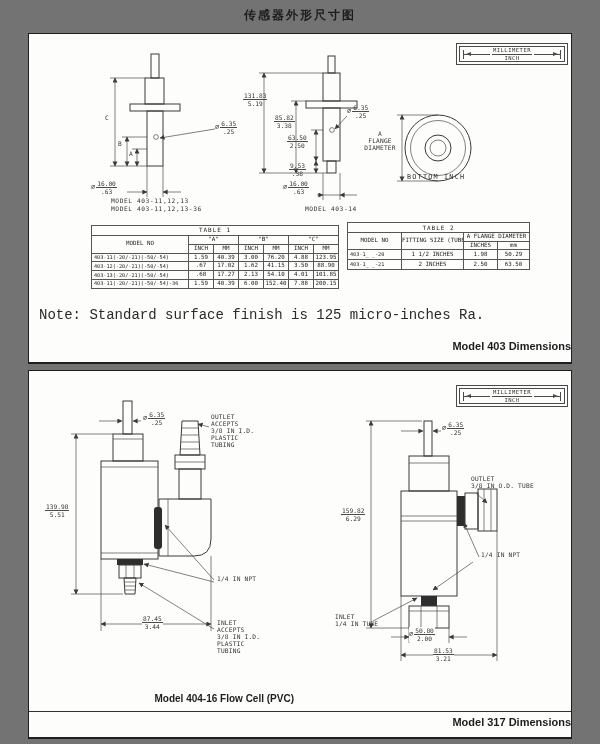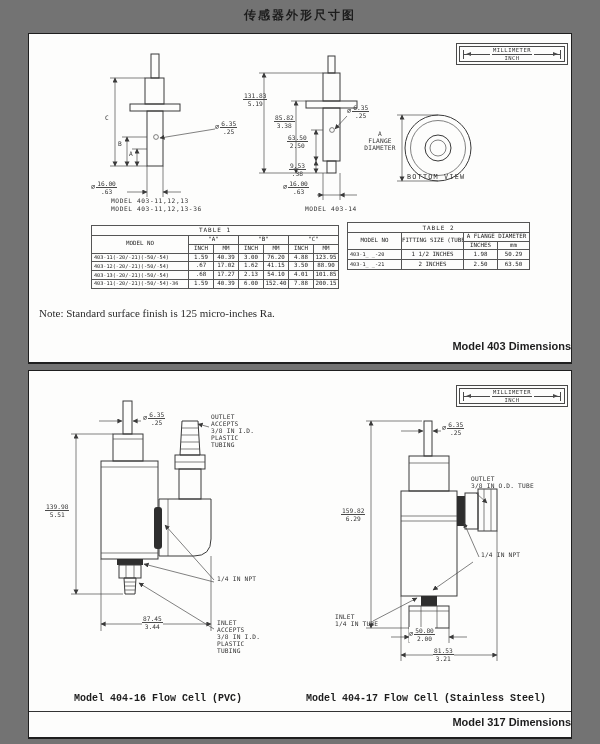--- a/index.html
+++ b/index.html
@@ -21,22 +21,22 @@
   
   .frac{display:inline-flex;flex-direction:column;align-items:center;line-height:1.15;font-size:6.2px;color:#333;}
   .ftop{border-bottom:.8px solid #4a4a4a;padding:0 1px;}
   .fbot{padding:0 1px;}
   .dim{display:inline-flex;align-items:center;gap:1px;font-size:6.2px;color:#333;}
   .dsym{font-size:7px;line-height:1;}
   .lbl{font-size:6.2px;color:#333;line-height:7px;letter-spacing:.2px;white-space:nowrap;}
   .ml{white-space:pre-line;}
   .bgw{background:#fdfdfc;}
   .cap{font-family:"Liberation Sans",sans-serif;font-weight:bold;font-size:11px;color:#1d1d1d;text-align:right;}
-  .capsm{font-family:Liberation Mono, monospace;font-weight:bold;font-size:10px;color:#1d1d1d;text-align:left;white-space:nowrap;}
-  .note{font-family:Liberation Serif, serif;font-size:11px;color:#2a2a2a;}
+  .capsm{font-family:Liberation Sans, sans-serif;font-weight:bold;font-size:10px;color:#1d1d1d;text-align:right;white-space:nowrap;}
+  .note{font-family:Liberation Mono, monospace;font-size:14px;color:#2a2a2a;}
   
   table{border-collapse:collapse;table-layout:fixed;background:#fdfdfc;}
   .dtab{font-size:5.8px;color:#222;}
   .dtab td{border:.8px solid #555;padding:0;text-align:center;white-space:nowrap;overflow:hidden;line-height:1.35;}
   .dtab .ttl{font-size:6px;letter-spacing:1px;height:9px;}
   .dtab .mdl{text-align:left;padding-left:2px;font-size:5.2px;}
   .dtab .hd{font-size:5.8px;}
   .t2 td{line-height:1.3;}
   svg{position:absolute;left:0;top:0;}
   svg .ol{stroke:#3a3a3a;stroke-width:1;fill:none;}
@@ -182,21 +182,21 @@
           <span class="fbot">.25</span>
         </span>
     </span>
     <div class="abs lbl" style="left:276px;top:171px;letter-spacing:.6px;">MODEL 403-14</div>
 
     <div class="abs" style="left:332px;top:96px;width:38px;text-align:center;">
       <div class="lbl">A</div>
       <div class="lbl">FLANGE</div>
       <div class="lbl">DIAMETER</div>
     </div>
-    <div class="abs lbl" style="left:378px;top:140px;font-size:6.8px;letter-spacing:1.2px;">BOTTOM VIEW</div>
+    <div class="abs lbl" style="left:378px;top:140px;font-size:6.8px;letter-spacing:1.2px;">BOTTOM INCH</div>
 
     <table class="dtab t1 abs" style="left:62px;top:191px;width:247px;">
       <colgroup>
           <col style="width:97px">
           <col style="width:25px">
           <col style="width:25px">
           <col style="width:25px">
           <col style="width:25px">
           <col style="width:25px">
           <col style="width:25px">
@@ -456,18 +456,17 @@
           <span class="ftop">50.80</span>
           <span class="fbot">2.00</span>
         </span>
     </span>
     <span class="frac abs bgw" style="left:404px;top:276px;">
       <span class="ftop">81.53</span>
         <span class="fbot">3.21</span>
     </span>
 
     <div class="capsm abs" style="left:45px;top:322px;width:220px;">Model 404-16 Flow Cell (PVC)</div>
-    <div class="capsm abs" style="left:277px;top:322px;width:240px;">Model 404-17 Flow Cell (Stainless Steel)</div>
     <div class="abs" style="left:0;right:0;top:340px;border-top:1px solid #333;"></div>
     <div class="cap abs" style="left:0;right:0;top:345px;">Model 317 Dimensions</div>
   </div>
 
 </div>
 
 </body></html>

